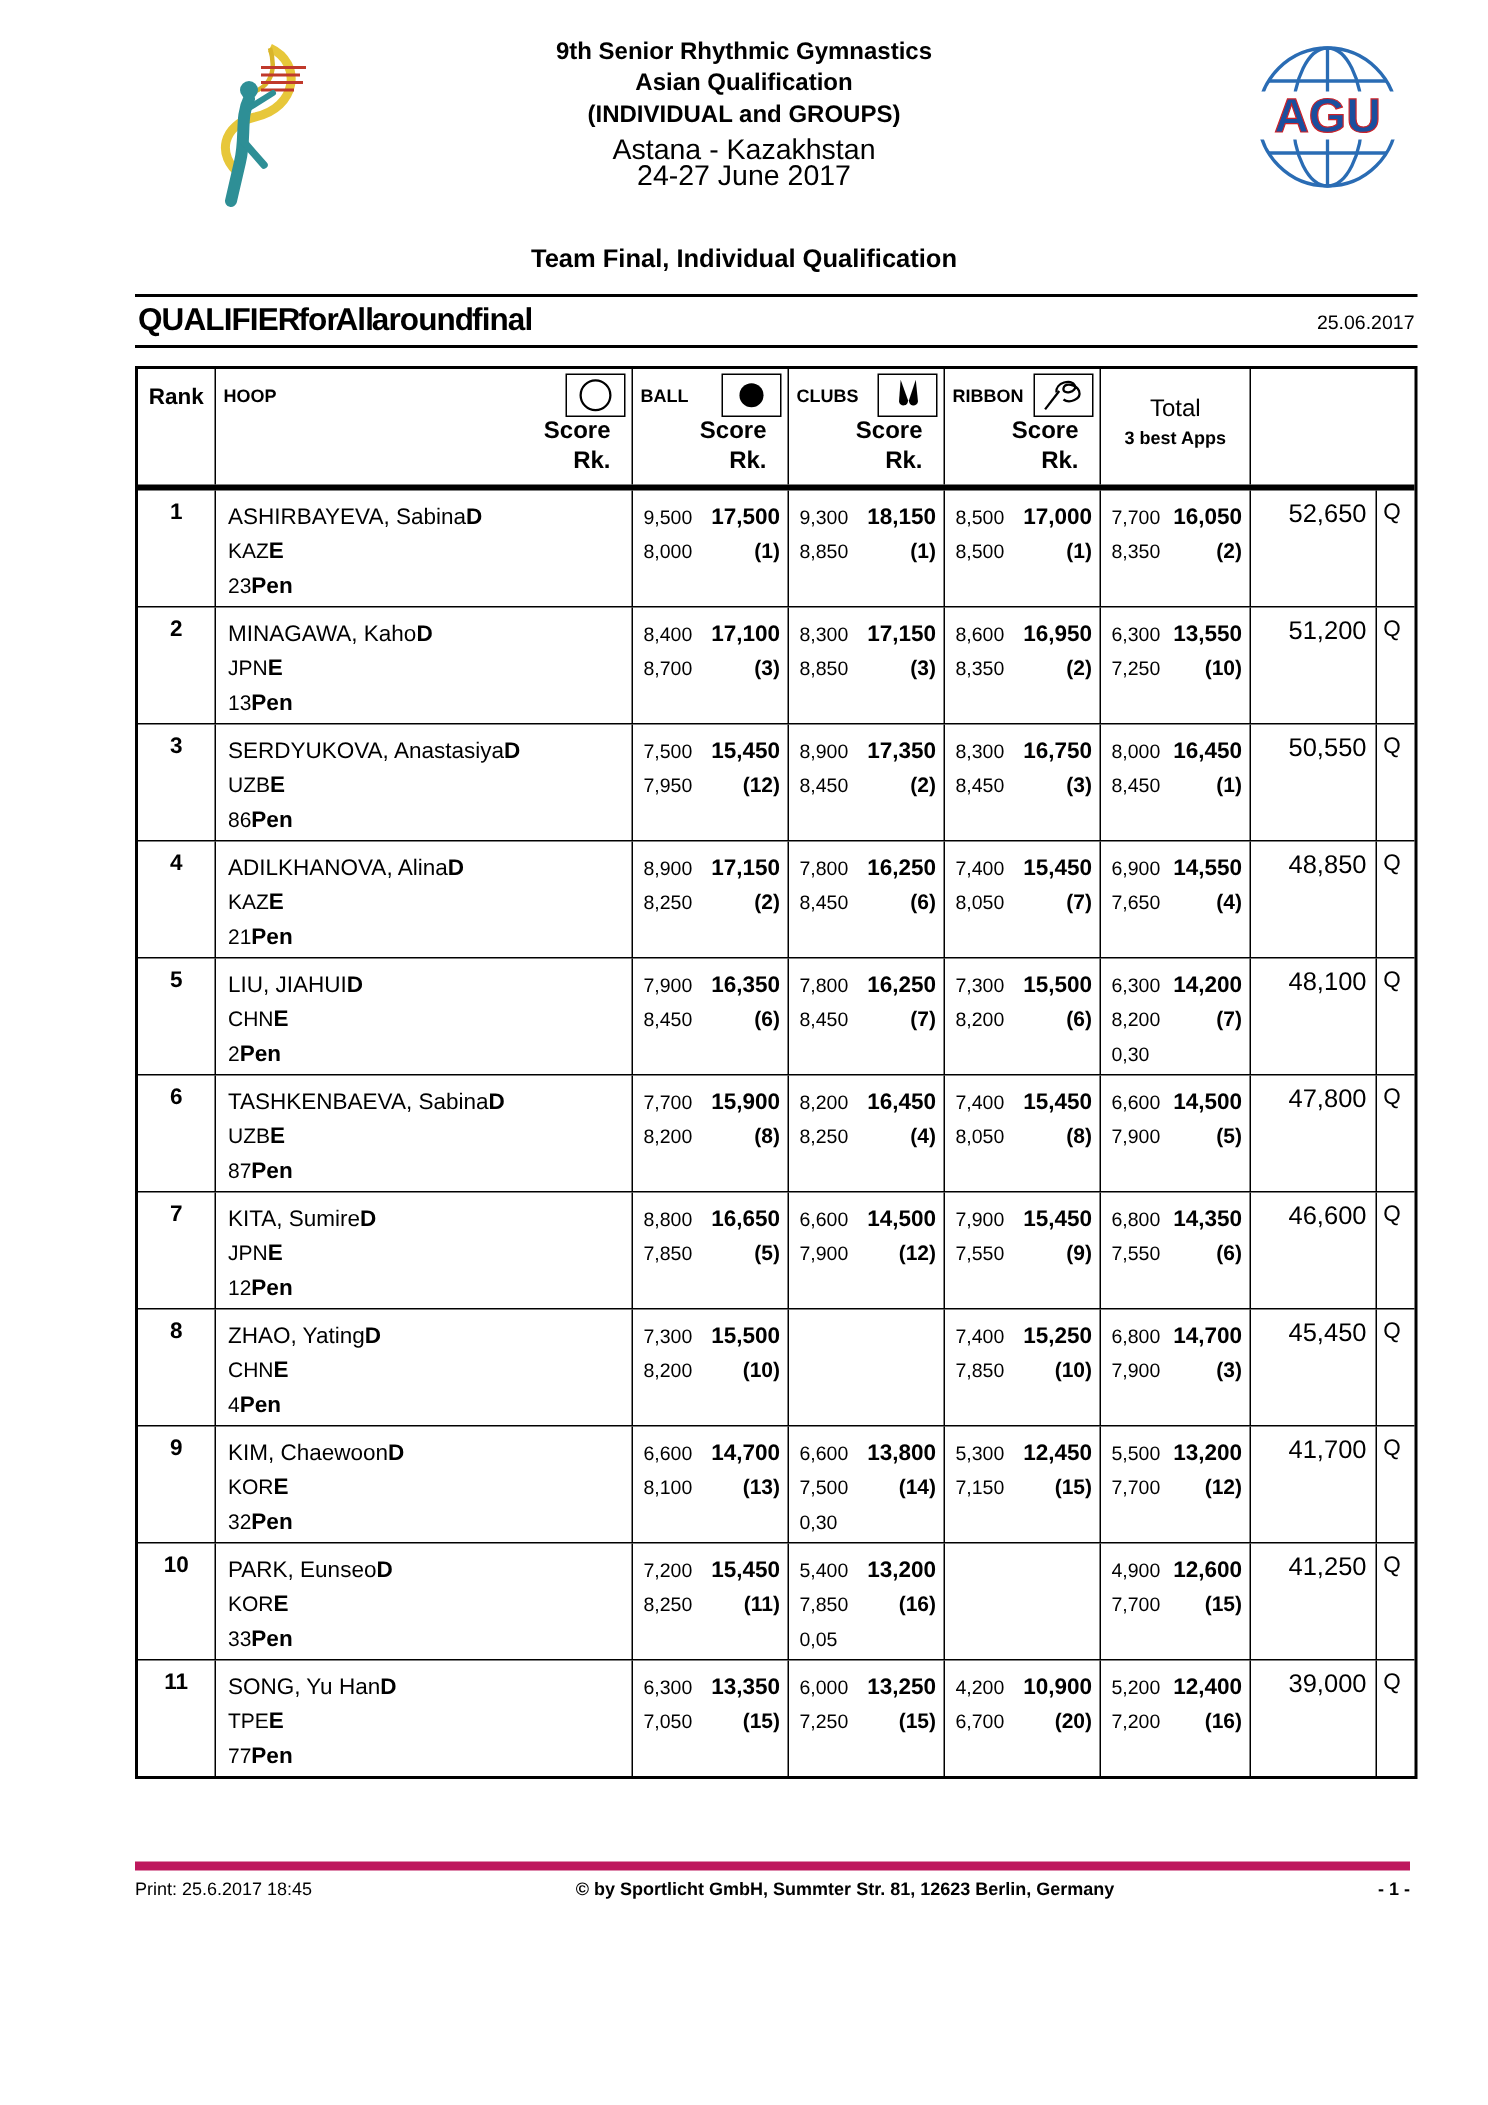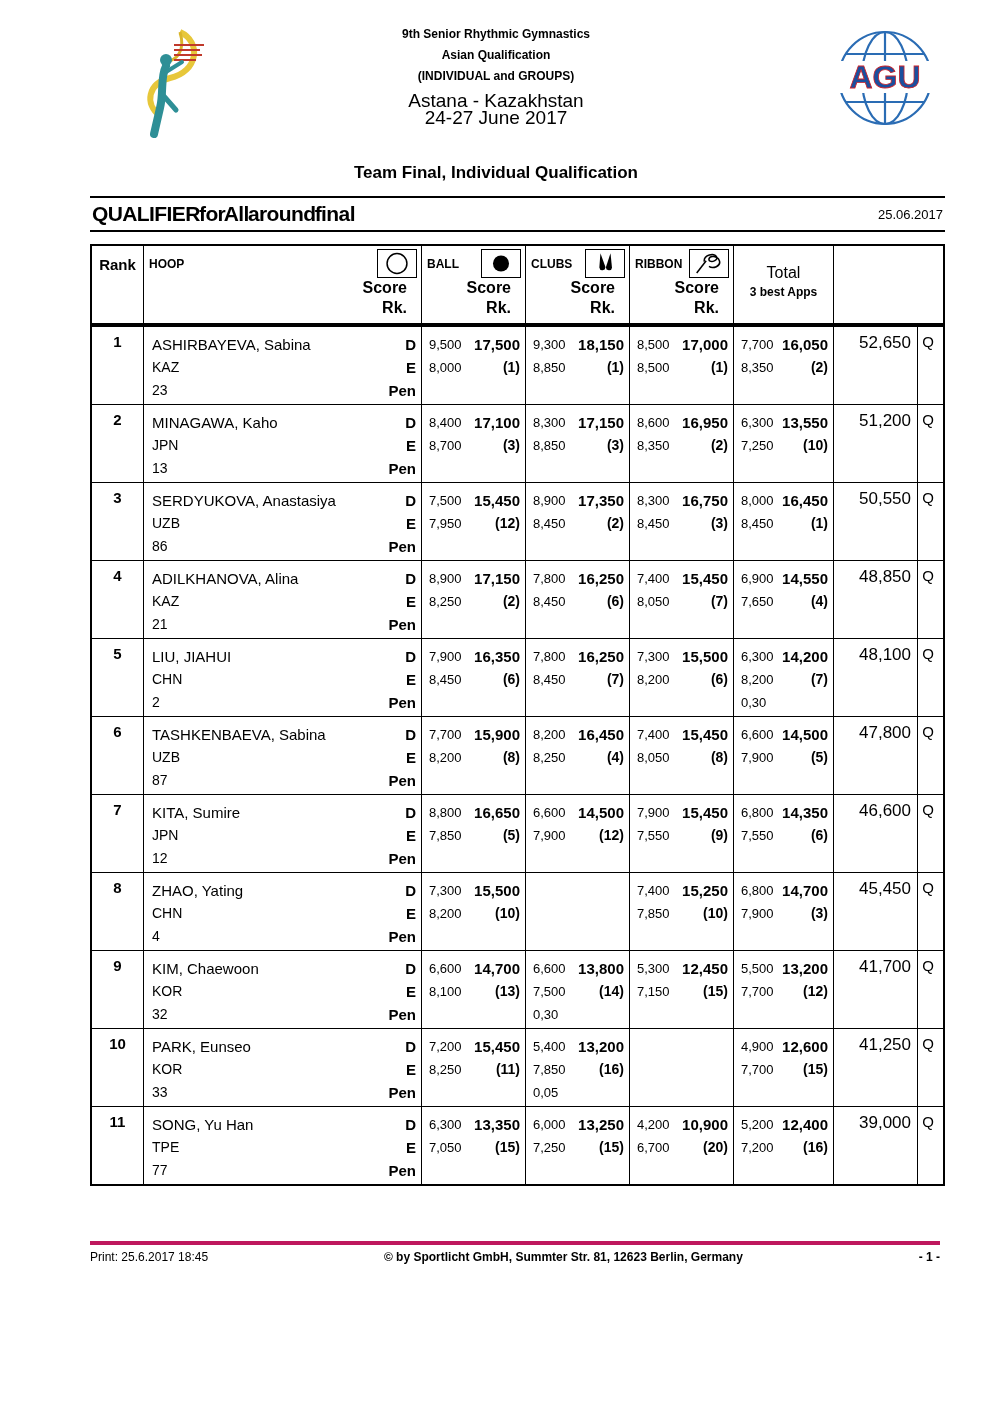--- a/index.html
+++ b/index.html
@@ -1,21 +1,21 @@
 <!DOCTYPE html>
 <html><head>
 <meta charset="utf-8">
 <style>
   html,body{margin:0;padding:0}
   body{width:992px;height:1403px;background:#fff;font-family:"Liberation Sans",sans-serif;color:#000;position:relative;overflow:hidden}
 
   
   .logo-left{position:absolute;left:122px;top:16px;width:100px;height:132px}
   .head-center{position:absolute;left:246px;top:24px;width:500px;text-align:center}
-  .hc-bold{font-size:12px;font-weight:bold;line-height:21px}
+  .hc-bold{font-size:16px;font-weight:bold;line-height:21px}
   .hc-small{font-size:19px;line-height:17px}
   .hc-gap{margin-top:5px}
   .agu-logo{position:absolute;left:826px;top:28px;width:118px;height:100px}
   .doc-title{position:absolute;left:0;top:163px;width:100%;text-align:center;font-size:17px;font-weight:bold}
 
   
   .page{position:absolute;left:90px;top:196px;width:855px}
   .band{border-top:2px solid #000;border-bottom:2px solid #000;height:32px;display:flex;align-items:center;justify-content:space-between;padding:0 2px}
   .band-title{font-size:21px;font-weight:bold;letter-spacing:-0.6px;word-spacing:-6px}
   .band-date{font-size:13px}
@@ -35,33 +35,33 @@
   .app-top{display:flex;justify-content:space-between;align-items:center;height:29px}
   .app-name{font-weight:bold;font-size:12px}
   .icon-box{width:38px;height:27px;border:1px solid #000;display:flex;align-items:center;justify-content:center;background:#fff}
   .sc-label,.rk-label{font-weight:bold;font-size:16px;text-align:right;padding-right:10px;line-height:20px}
   .h-total{text-align:center;padding-top:16px}
   .t1{font-size:16px;line-height:21px}
   .t2{font-size:12px;font-weight:bold;line-height:18px}
 
   .c-rank{font-weight:bold;font-size:15px;text-align:center;padding-top:6px}
   .c-name{padding:6px 5px 0 8px}
-  .nline{display:flex;justify-content:space-between;height:23px;line-height:23px;font-size:15px}
+  .nline{display:flex;height:23px;line-height:23px;font-size:15px}
   .nline.sub{font-size:14px}
   .dep{font-weight:bold;font-size:15px}
   .c-app{padding:6px 5px 0 7px}
   .aline{display:flex;justify-content:space-between;height:23px;line-height:23px}
   .aval{font-size:13px}
   .asc{font-weight:bold;font-size:15px}
   .asc.rk{font-size:14px}
   .c-total{font-weight:normal;font-size:17px;text-align:right;padding:6px 6px 0 0}
   .c-q{font-size:15px;text-align:center;padding-top:6px}
 
   
-  .footer{position:absolute;left:90px;top:1241px;width:850px;border-top:4px solid #be185d;display:flex;justify-content:space-between;padding-top:5px;font-size:12px}
+  .footer{position:absolute;left:90px;top:1241px;width:850px;border-top:6px solid #be185d;display:flex;justify-content:space-between;padding-top:5px;font-size:12px}
   .f-bold{font-weight:bold}
 </style>
 </head>
 <body>
 
 <div class="logo-left">
   <svg width="100" height="132" viewBox="0 0 100 132">
     <path d="M58 16 C80 26 76 56 48 62 C26 67 22 88 38 100" stroke="#e7c73a" stroke-width="6" fill="none"></path>
     <path d="M58 16 C64 36 54 44 44 46" stroke="#d9b52a" stroke-width="3" fill="none"></path>
     <rect x="52" y="28" width="30" height="2" fill="#c0392b"></rect>

